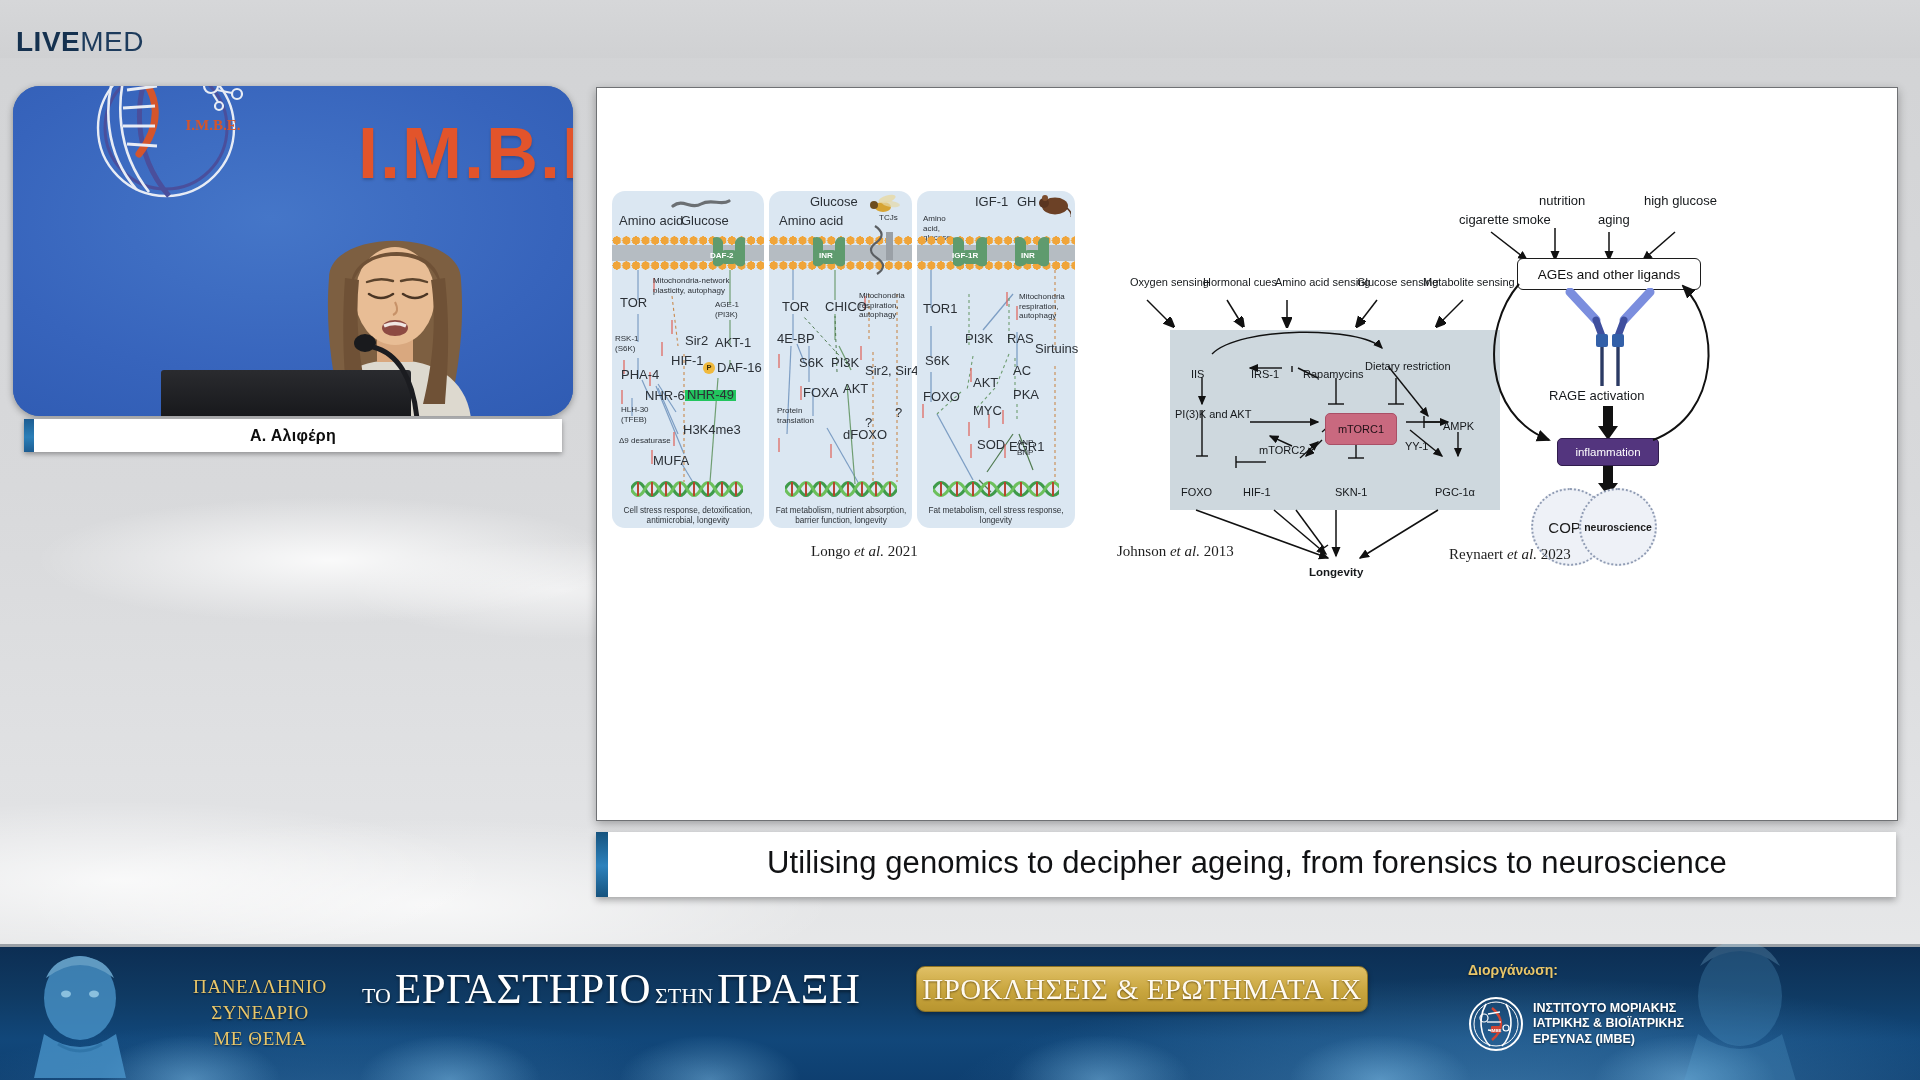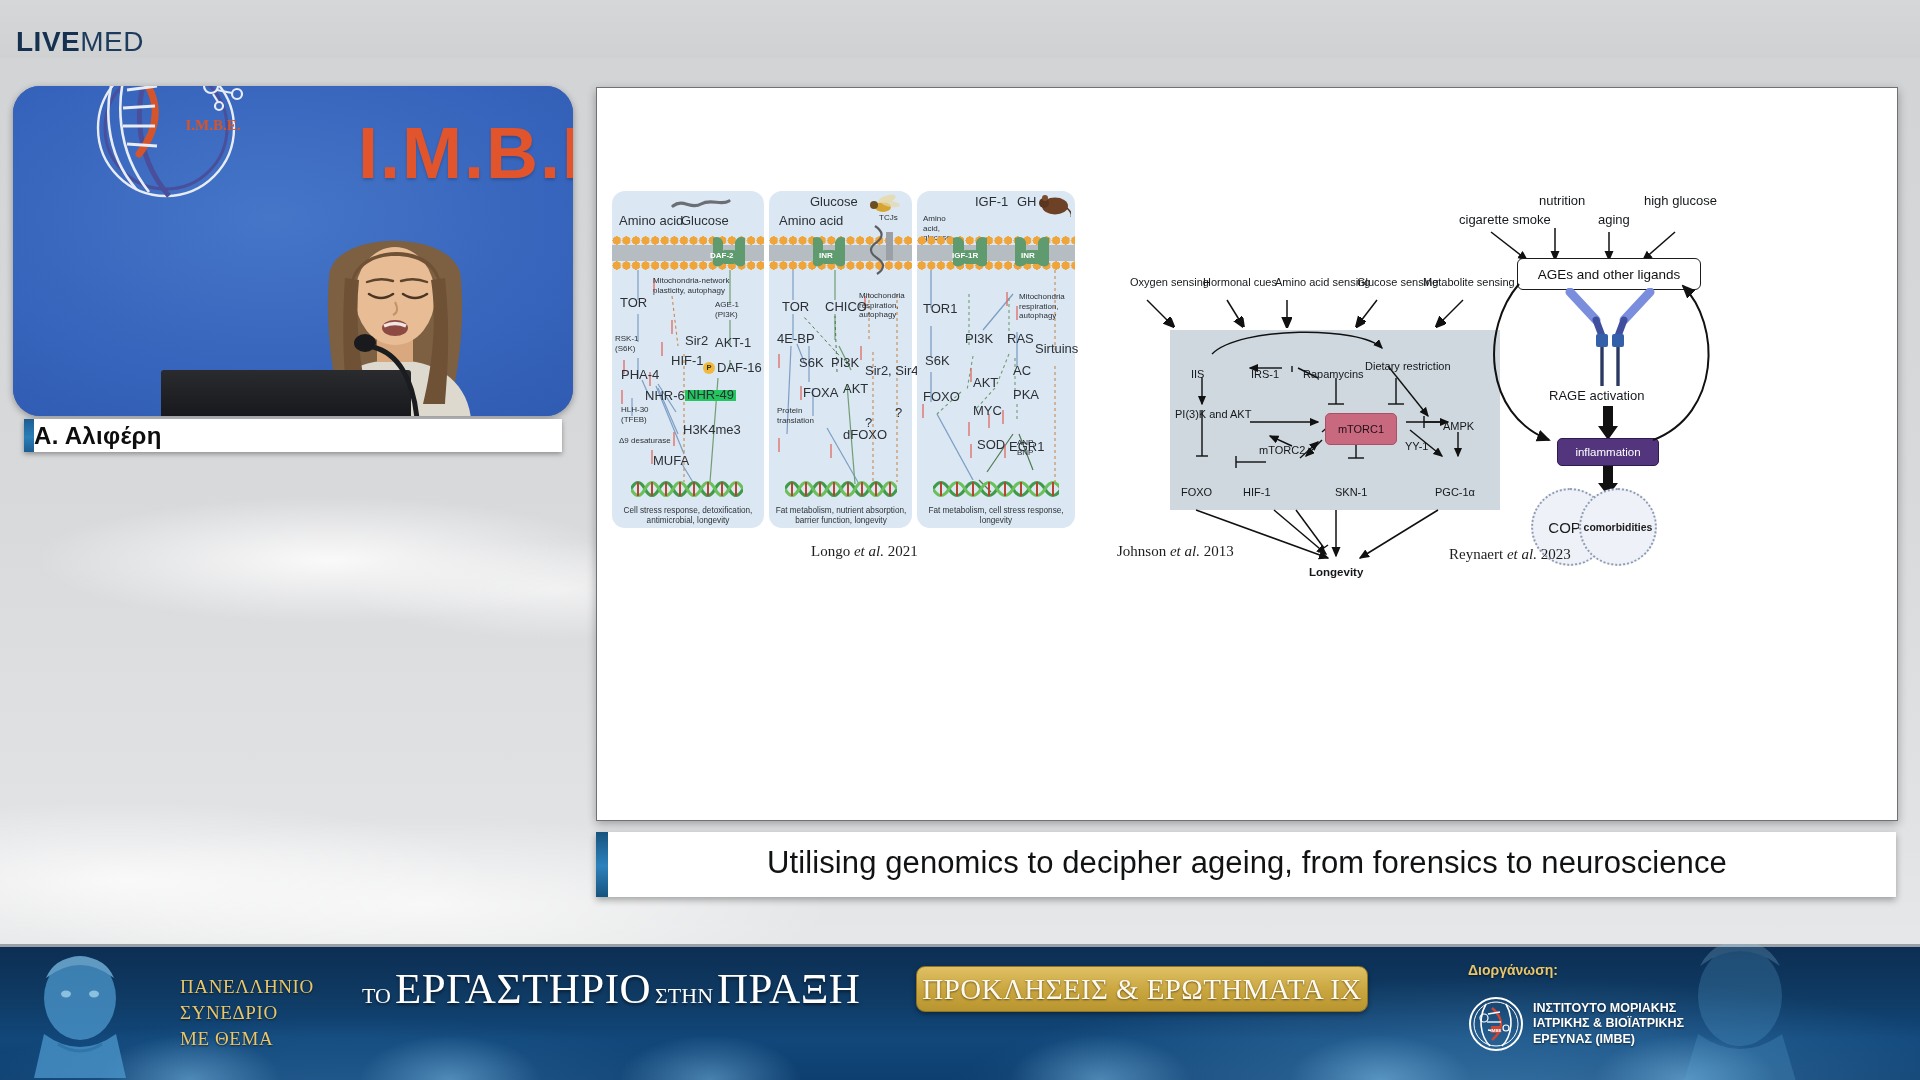--- a/index.html
+++ b/index.html
@@ -75,22 +75,22 @@
     position:absolute;left:24px;top:419px;width:538px;height:33px;
     background:#ffffff;
     box-shadow:0 2px 5px rgba(0,0,0,.35);
     display:flex;align-items:center;
   }
   #nameplate-accent{
     width:10px;height:33px;flex:0 0 10px;
     background:linear-gradient(180deg,#1d5d92 0%,#2b7fb8 55%,#1d5d92 100%);
   }
   #speaker-name{
-    flex:1;
-    font-size:24px;font-weight:700;color:#0d0d0d;
+    flex:1;text-align:center;
+    font-size:16px;font-weight:700;color:#0d0d0d;
     letter-spacing:.3px;padding-right:10px;
   }
 
   
   #slide-frame{
     position:absolute;left:596px;top:87px;width:1300px;height:732px;
     background:#ffffff;
     border:1px solid #6f7174;
     box-shadow:0 3px 9px rgba(0,0,0,.3);
     overflow:hidden;
@@ -209,21 +209,21 @@
     background:radial-gradient(ellipse 130px 64px at 50% 100%, rgba(150,215,255,.42) 0%, rgba(150,215,255,0) 70%);
   }
   #bust{
     position:absolute;left:18px;top:6px;width:128px;height:128px;opacity:.92;
   }
   #muse{
     position:absolute;right:60px;top:-6px;width:240px;height:150px;opacity:.55;
   }
   #conf-left{
     position:absolute;left:180px;top:30px;width:160px;
-    text-align:left;color:#e8c66a;
+    text-align:center;color:#e8c66a;
     font-family:"Liberation Serif",serif;font-size:19px;line-height:26px;
     letter-spacing:.6px;
     text-shadow:0 1px 2px rgba(0,0,0,.6);
   }
   #conf-main{
     position:absolute;left:362px;top:20px;width:470px;color:#ffffff;
     font-family:"Liberation Serif",serif;
     text-shadow:0 2px 3px rgba(0,0,0,.55);
   }
   .cm-row{white-space:nowrap;line-height:50px;}
@@ -790,21 +790,21 @@
         <path d="M0 0 L7 3 L0 6 z" fill="#111"></path>
             </marker>
           </defs>
       <g stroke="#111" stroke-width="2" fill="none" marker-end="url(#ar5)">
         <path d="M42 10 C4 54 6 140 72 166"></path>
         <path d="M176 166 C244 140 244 50 206 12"></path>
       </g>
     </svg>
 
     <div class="venn" style="left:934px;top:400px;width:74px;height:74px;font-size:15px;color:#1b1b1b;">COPD</div>
-    <div class="venn" style="left:982px;top:400px;width:74px;height:74px;font-size:10.5px;font-weight:700;color:#1b1b1b;">comorbidities</div>
+    <div class="venn" style="left:982px;top:400px;width:74px;height:74px;font-size:10.5px;font-weight:700;color:#1b1b1b;">neuroscience</div>
   </div>
 
   <div class="citation" style="left:214px;top:455px;">
     <span>Longo</span>
     <i>et al.</i>
     <span>2021</span>
   </div>
   <div class="citation" style="left:520px;top:455px;">
     <span>Johnson</span>
     <i>et al.</i>

